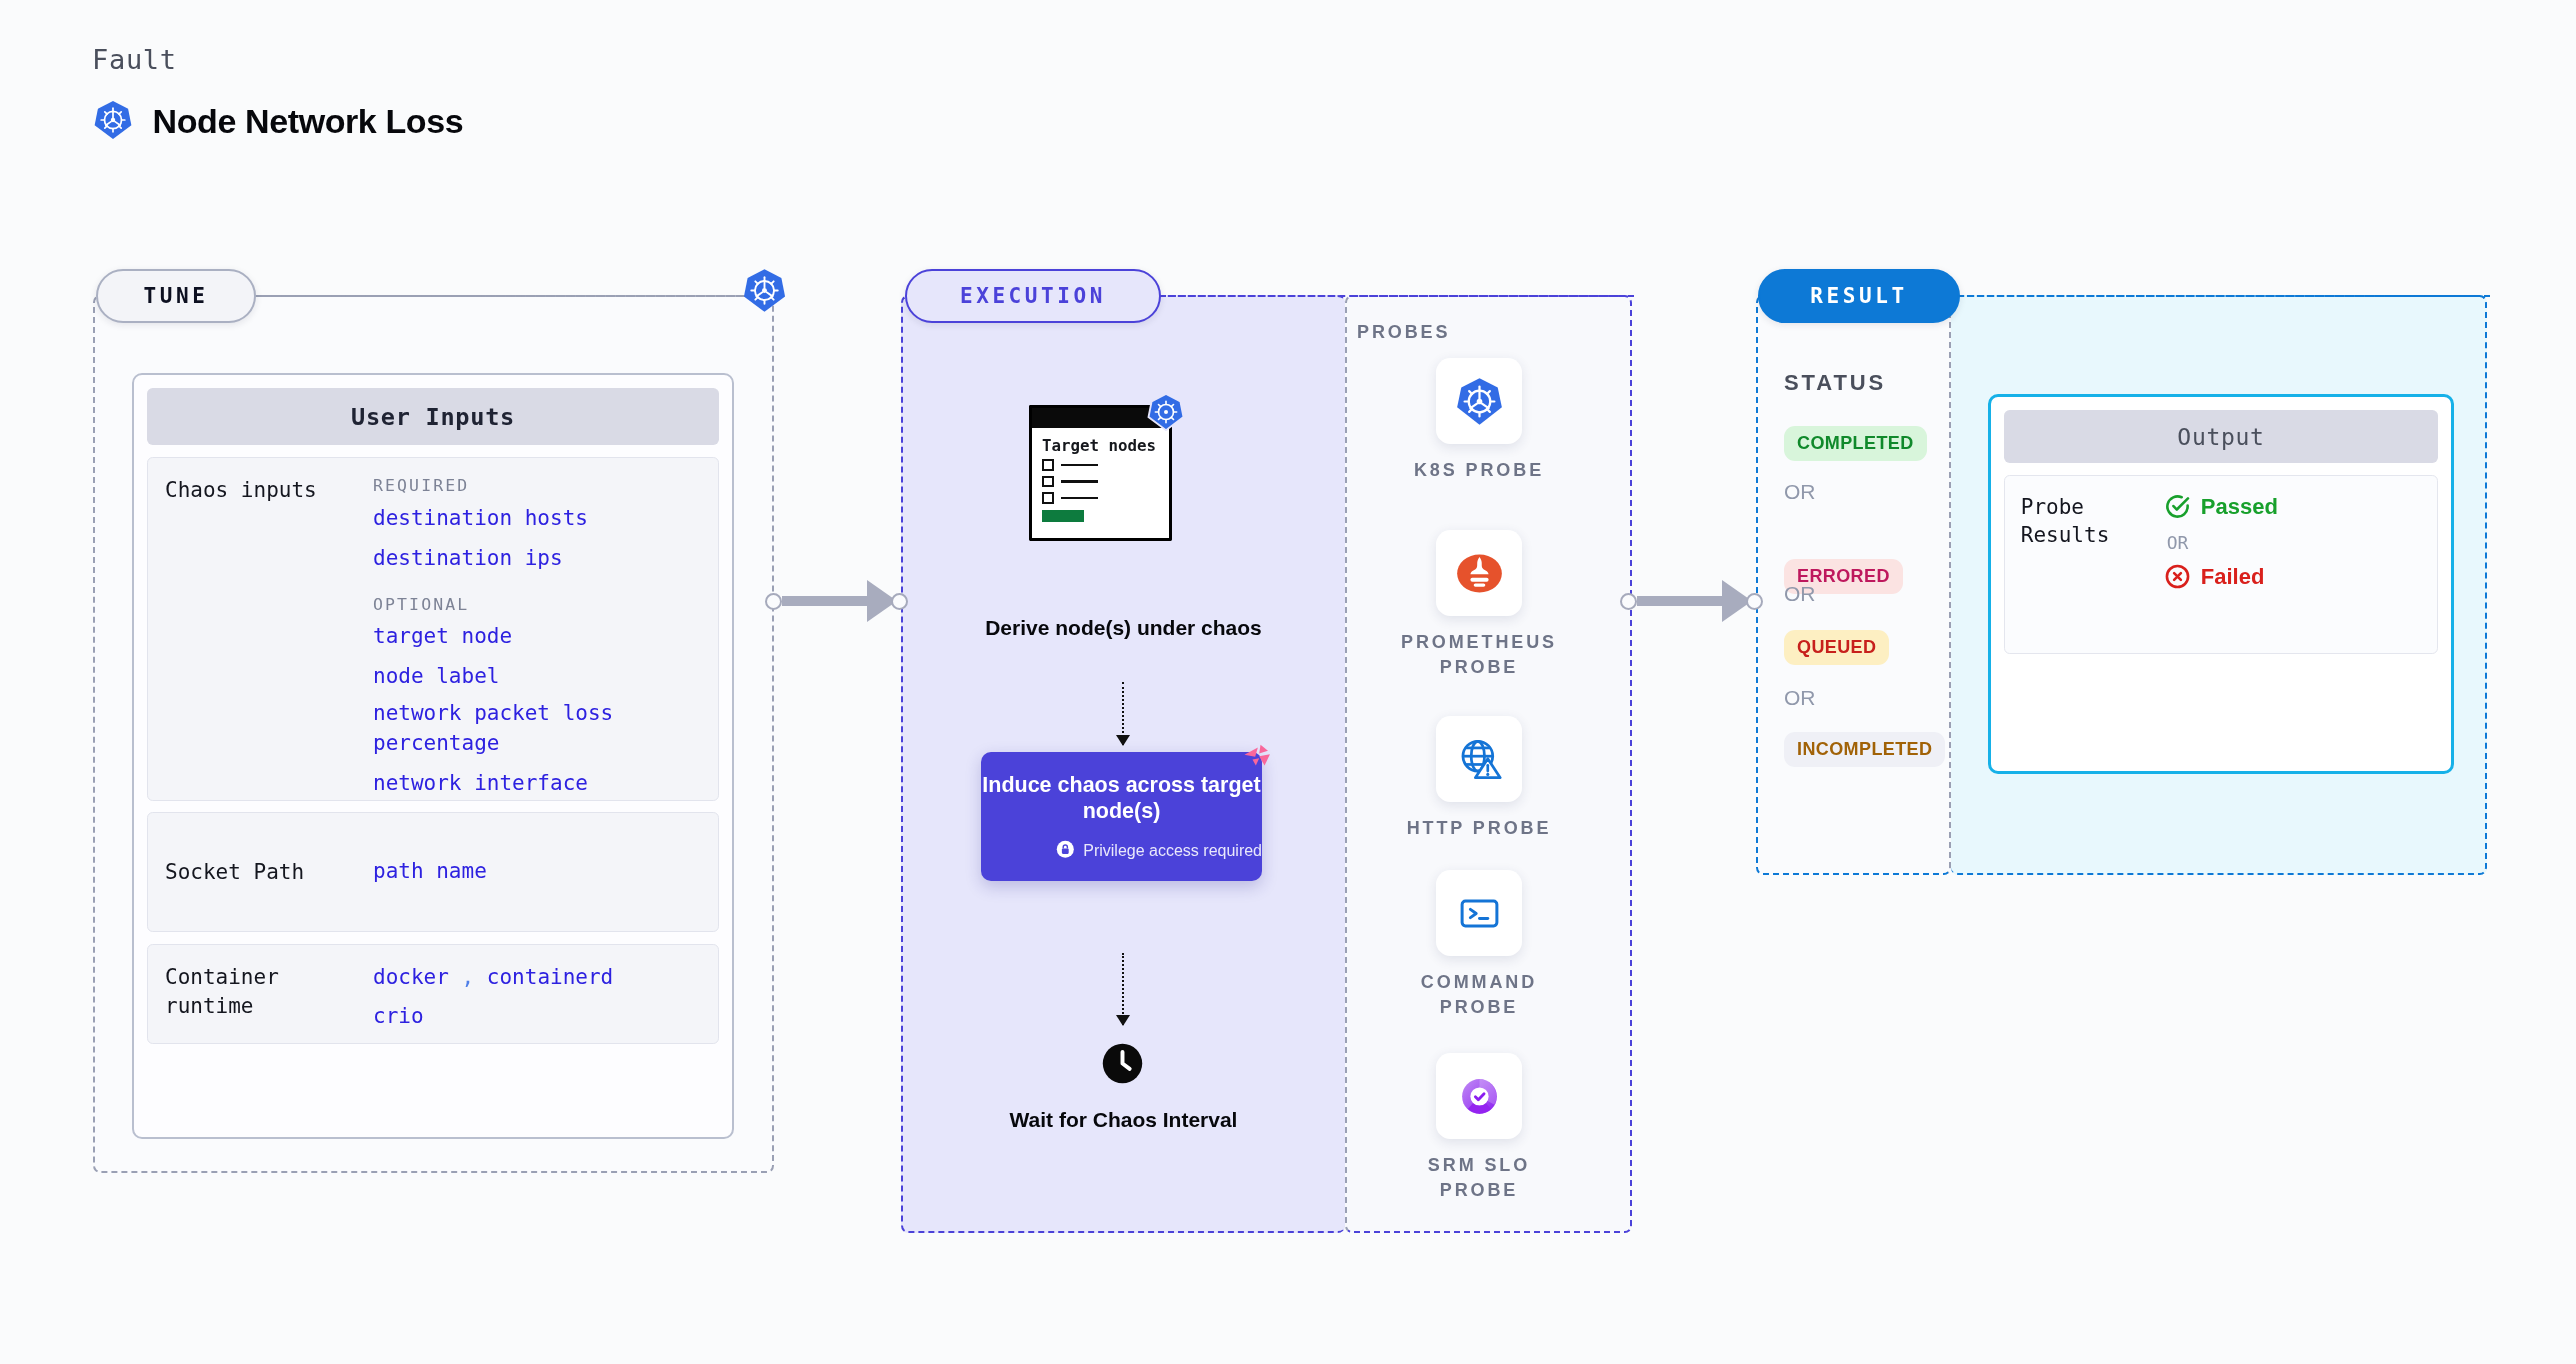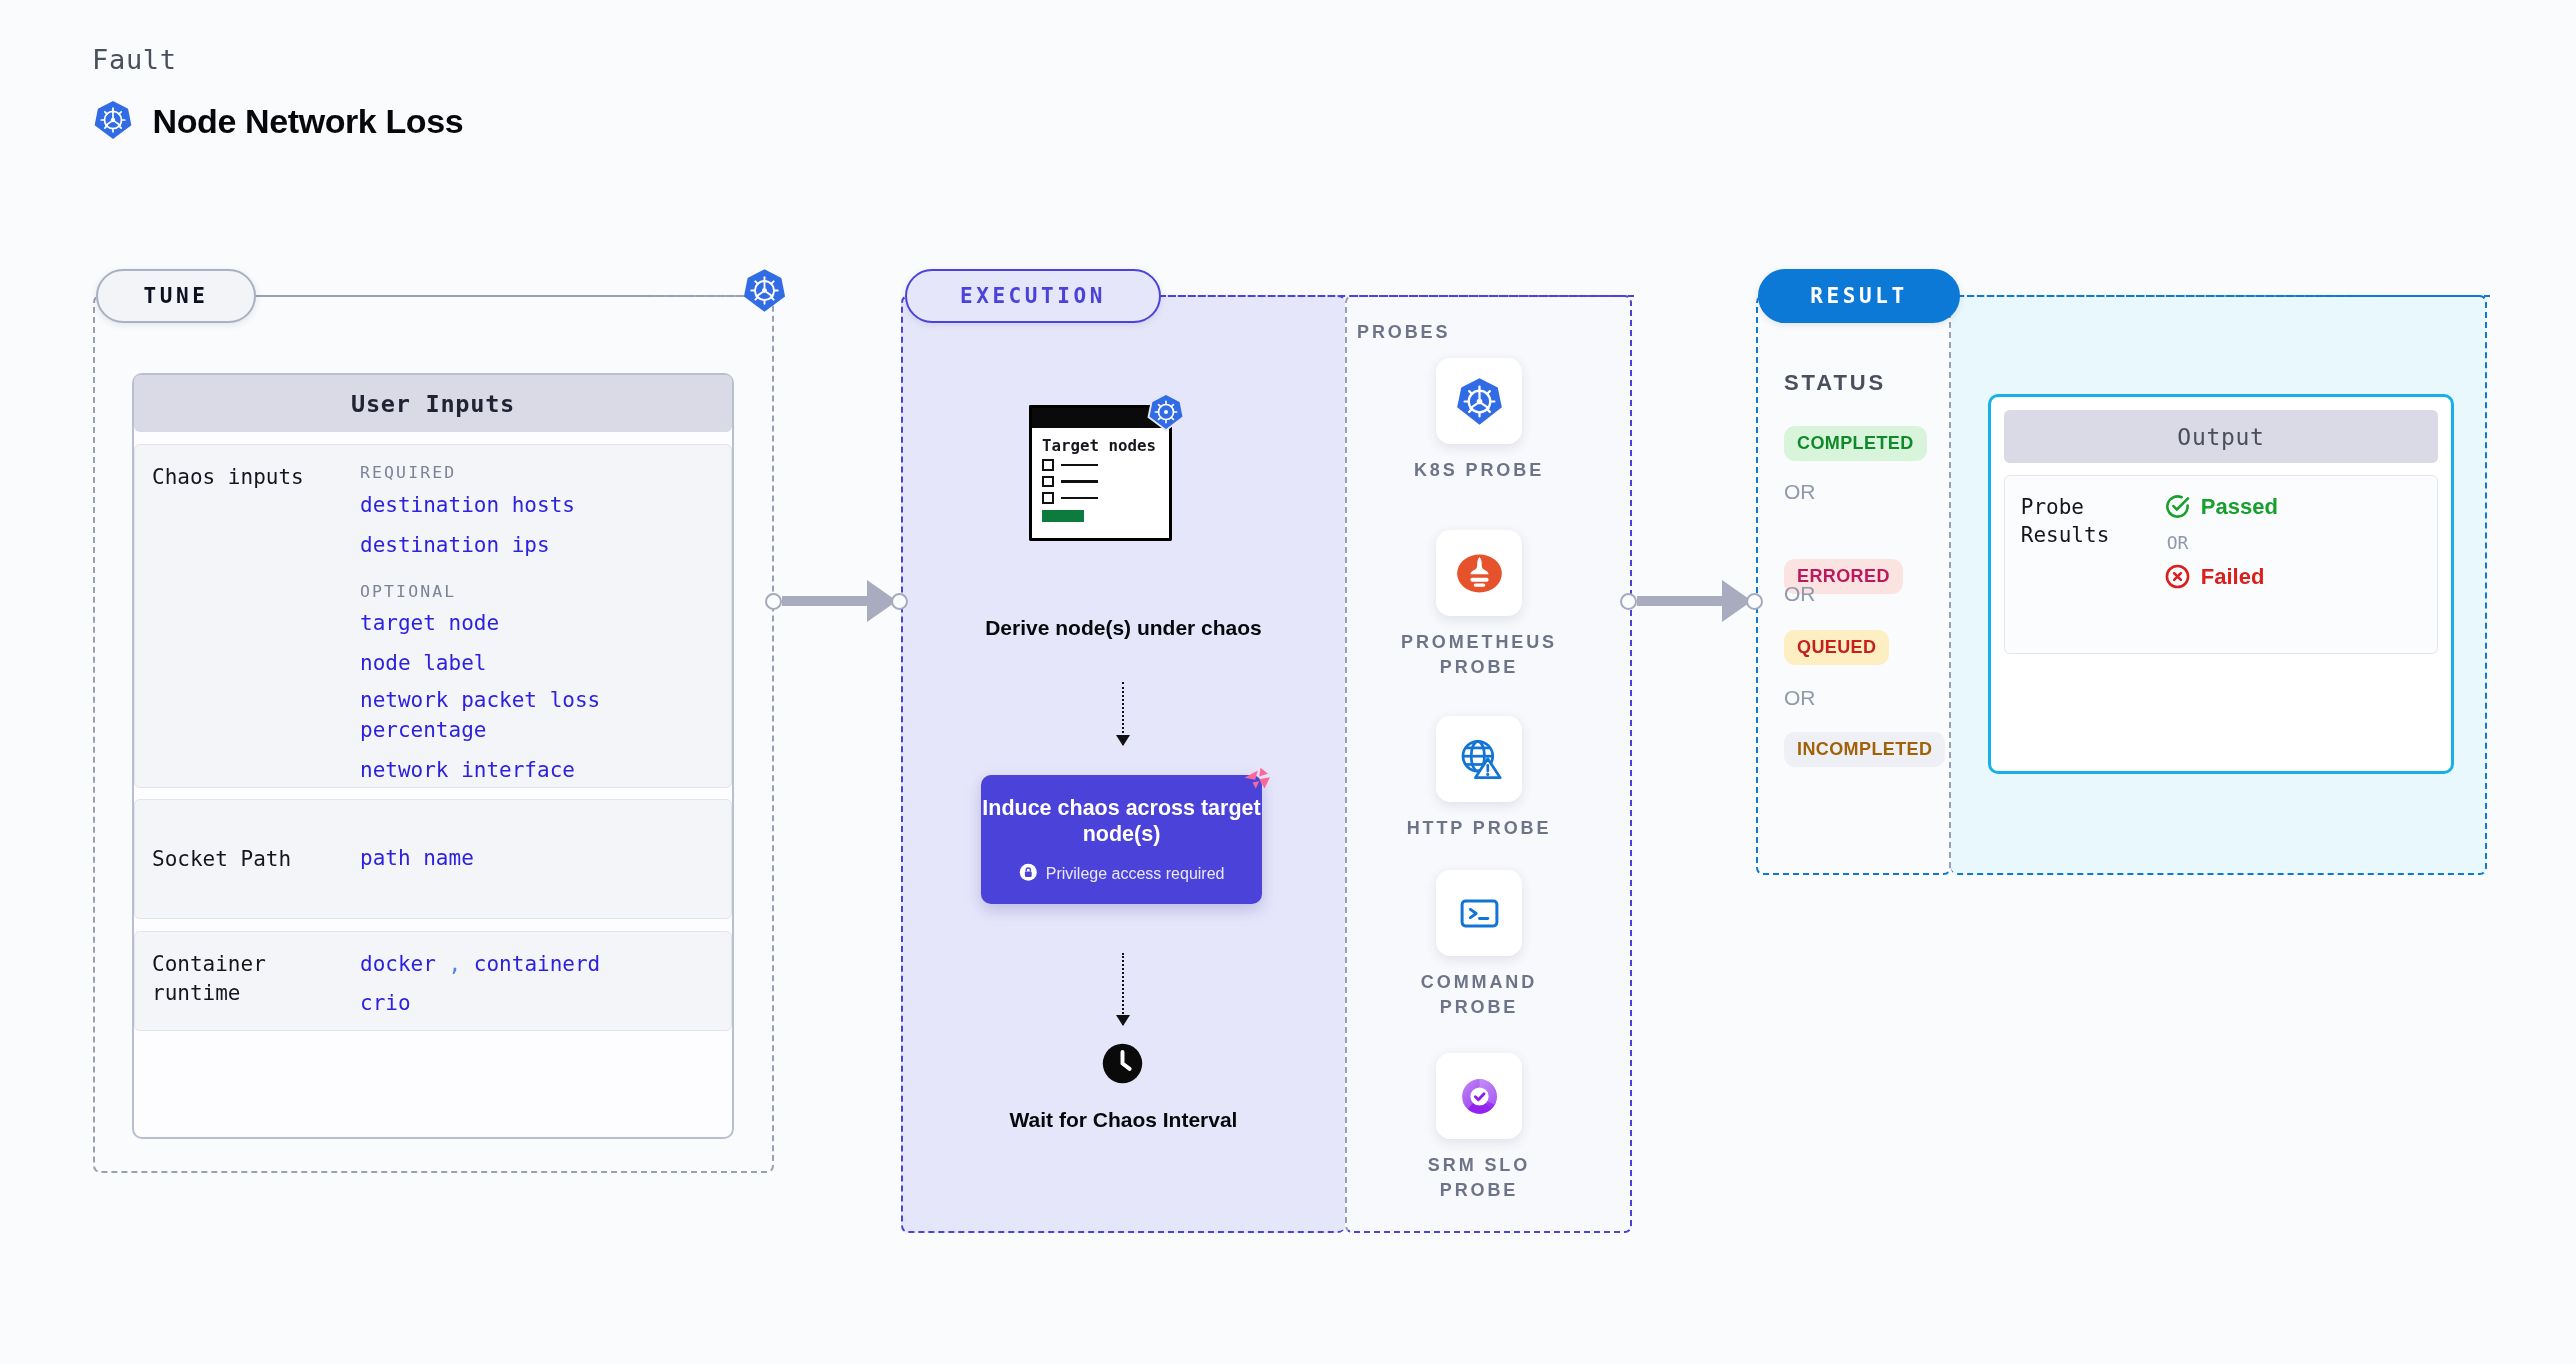--- a/index.html
+++ b/index.html
@@ -66,20 +66,21 @@
   #output-region {
     left: 1951px; top: 295px; width: 536px; height: 580px;
     border: 2.1px dashed #0d79d6; border-left: none;
     background: #e8f8fd;
   }
 
   
   #user-inputs-card {
     position: absolute; left: 132px; top: 373px; width: 602px; height: 766px;
     background: #fdfdff; border: 2.1px solid #b9bfcf; border-radius: 10px;
+    padding: 13px;
   }
   #user-inputs-head {
     height: 57px; background: #d9dae5; border-radius: 5.7px;
     display: flex; align-items: center; justify-content: center;
     font-family: "DejaVu Sans Mono", monospace; font-size: 23.6px;
     font-weight: 700; color: #1f2333; letter-spacing: 0.7px;
   }
   .inputs-row {
     margin-top: 11.5px; background: #f4f5f9; border: 1.4px solid #e2e4ed;
     border-radius: 5.7px; display: flex; padding: 18.6px 17px;
@@ -135,23 +136,22 @@
     width: 0; height: 0;
     border-left: 7.9px solid transparent; border-right: 7.9px solid transparent;
     border-top: 11.5px solid #101010;
   }
   #arrow-1 { left: 1122px; top: 682px; height: 63px; }
   #arrow-2 { left: 1122px; top: 953px; height: 72px; }
 
   #induce-box {
     position: absolute; left: 981px; top: 752px; width: 281px; height: 129px;
     background: #4b42d9; border-radius: 10px;
-    display: flex; flex-direction: column; align-items: center; justify-content: center;
+    display: flex; flex-direction: column; align-items: flex-end; justify-content: center;
     box-shadow: 0 5.7px 15.8px rgba(40,35,140,.22);
-    margin-top: 23px;
   }
   #induce-title {
     color: #fff; font-size: 21.5px; font-weight: 700; text-align: center; line-height: 1.22;
   }
   #induce-sub { display: flex; align-items: center; gap: 8.6px; margin-top: 15.8px; }
   #induce-sub-text { color: #e9e8fb; font-size: 16px; }
   #harness-logo { position: absolute; right: -15.8px; top: -15.8px; }
 
   #clock-icon { position: absolute; left: 1101px; top: 1042px; }
 

